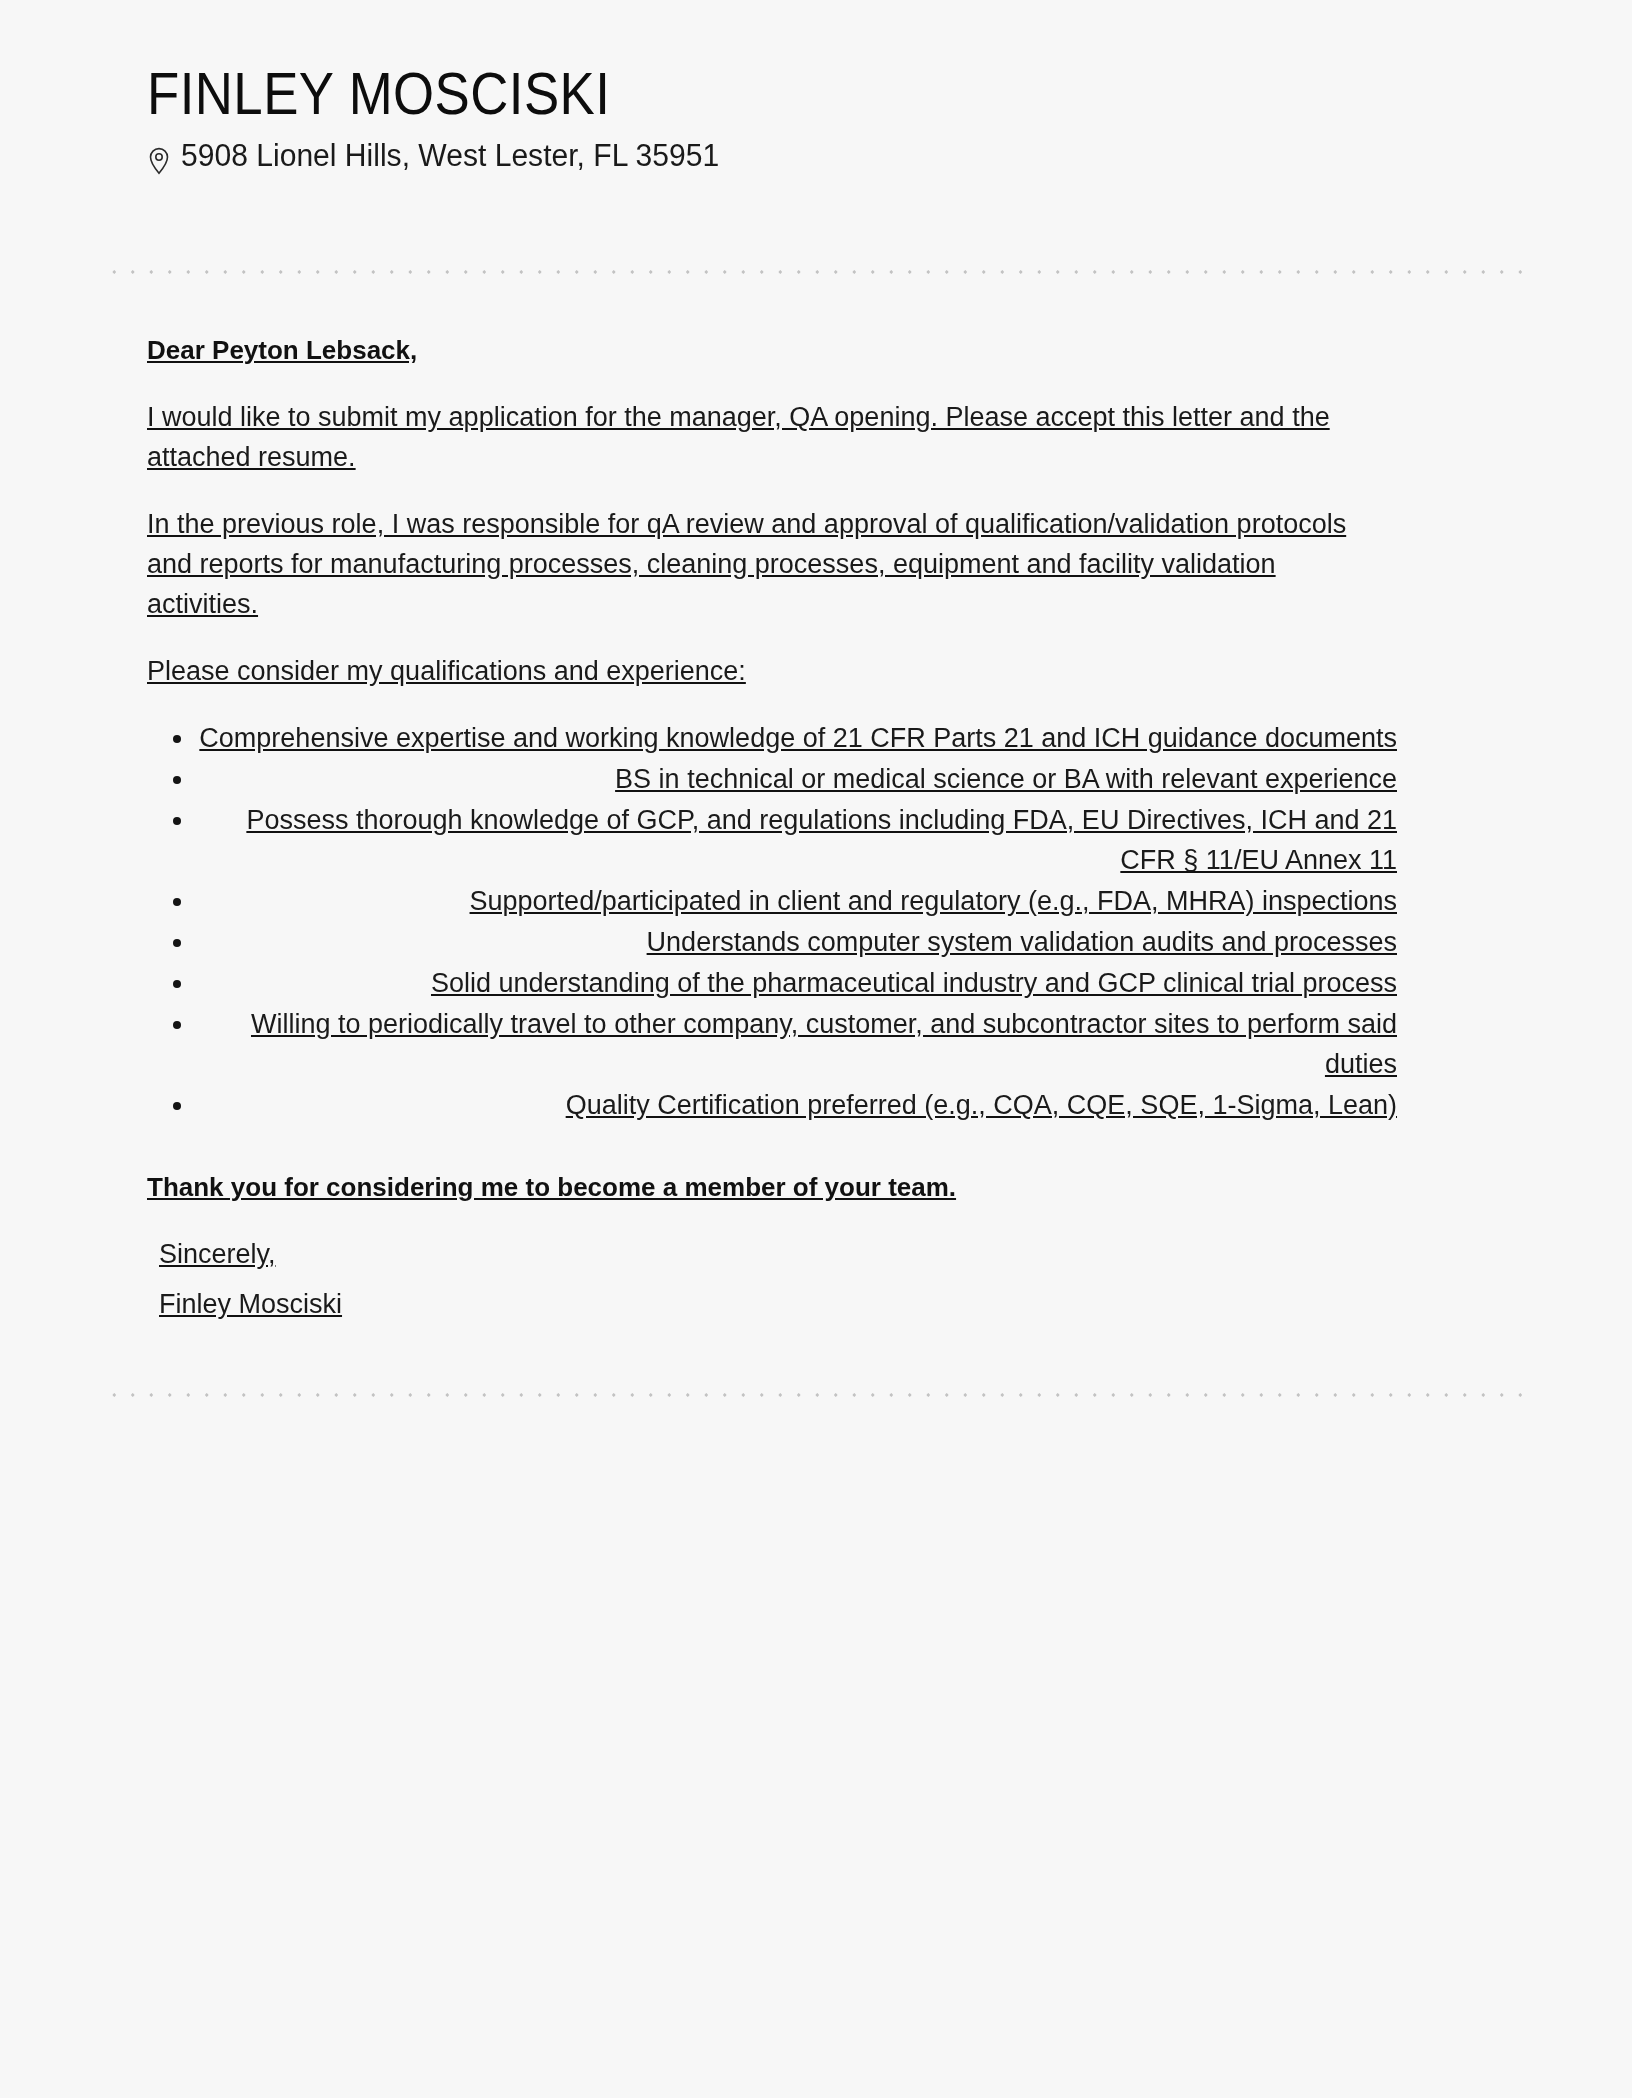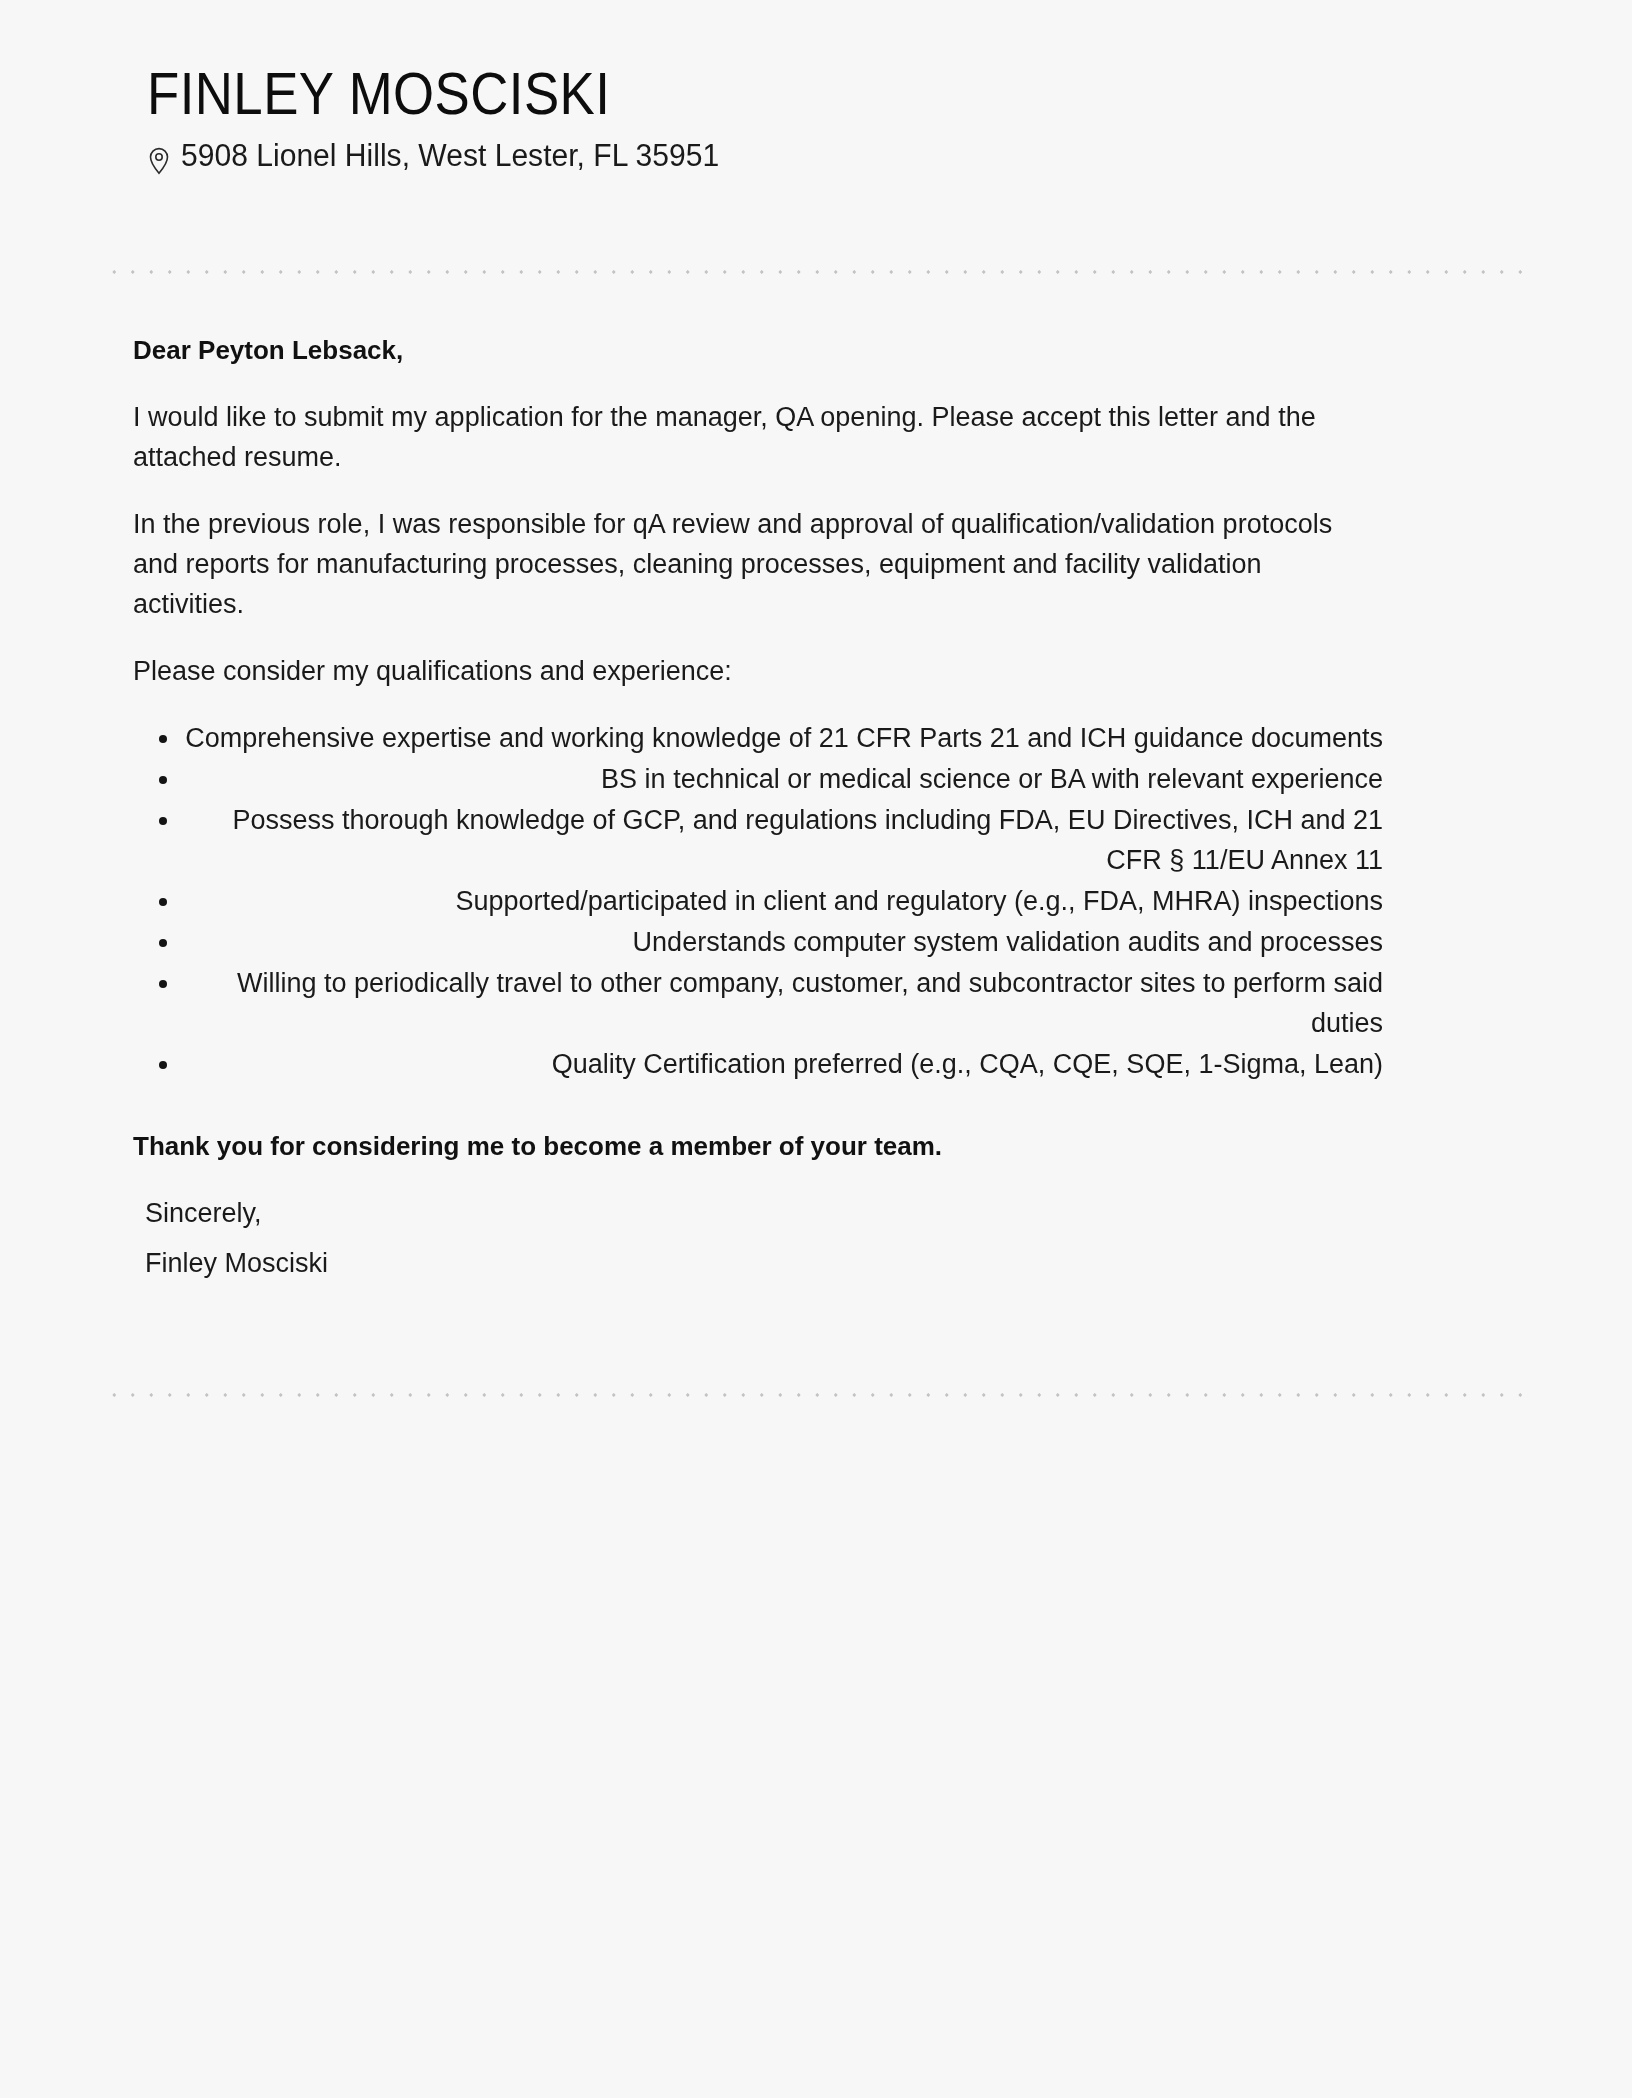--- a/index.html
+++ b/index.html
@@ -81,23 +81,24 @@
     background-size: 18.5px 4px;
     background-repeat: repeat-x;
     background-position: left center;
   }
   .divider-top    { top: 270px; }
   .divider-bottom { top: 1393px; }
 
   
   .letter {
     position: absolute;
-    left: 133px;
+    left: 147px;
     top: 333px;
     width: 1300px;
+    text-decoration: underline;
   }
 
   .salutation {
     font-size: 26px;
     line-height: 34px;
     font-weight: 700;
     color: #111111;
     margin: 0 0 30px 0;
   }
 
@@ -183,20 +184,21 @@
     <p class="para">In the previous role, I was responsible for qA review and approval of qualification/validation protocols and reports for manufacturing processes, cleaning processes, equipment and facility validation activities.</p>
 
     <p class="para">Please consider my qualifications and experience:</p>
 
     <ul class="qual-list">
       <li>Comprehensive expertise and working knowledge of 21 CFR Parts 21 and ICH guidance documents</li>
       <li>BS in technical or medical science or BA with relevant experience</li>
       <li>Possess thorough knowledge of GCP, and regulations including FDA, EU Directives, ICH and 21 CFR § 11/EU Annex 11</li>
       <li>Supported/participated in client and regulatory (e.g., FDA, MHRA) inspections</li>
       <li>Understands computer system validation audits and processes</li>
+      <li>Solid understanding of the pharmaceutical industry and GCP clinical trial process</li>
       <li>Willing to periodically travel to other company, customer, and subcontractor sites to perform said duties</li>
       <li>Quality Certification preferred (e.g., CQA, CQE, SQE, 1-Sigma, Lean)</li>
     </ul>
 
     <p class="closing-bold">Thank you for considering me to become a member of your team.</p>
 
     <div class="signoff">
       <div>Sincerely,</div>
       <div>Finley Mosciski</div>
     </div>

